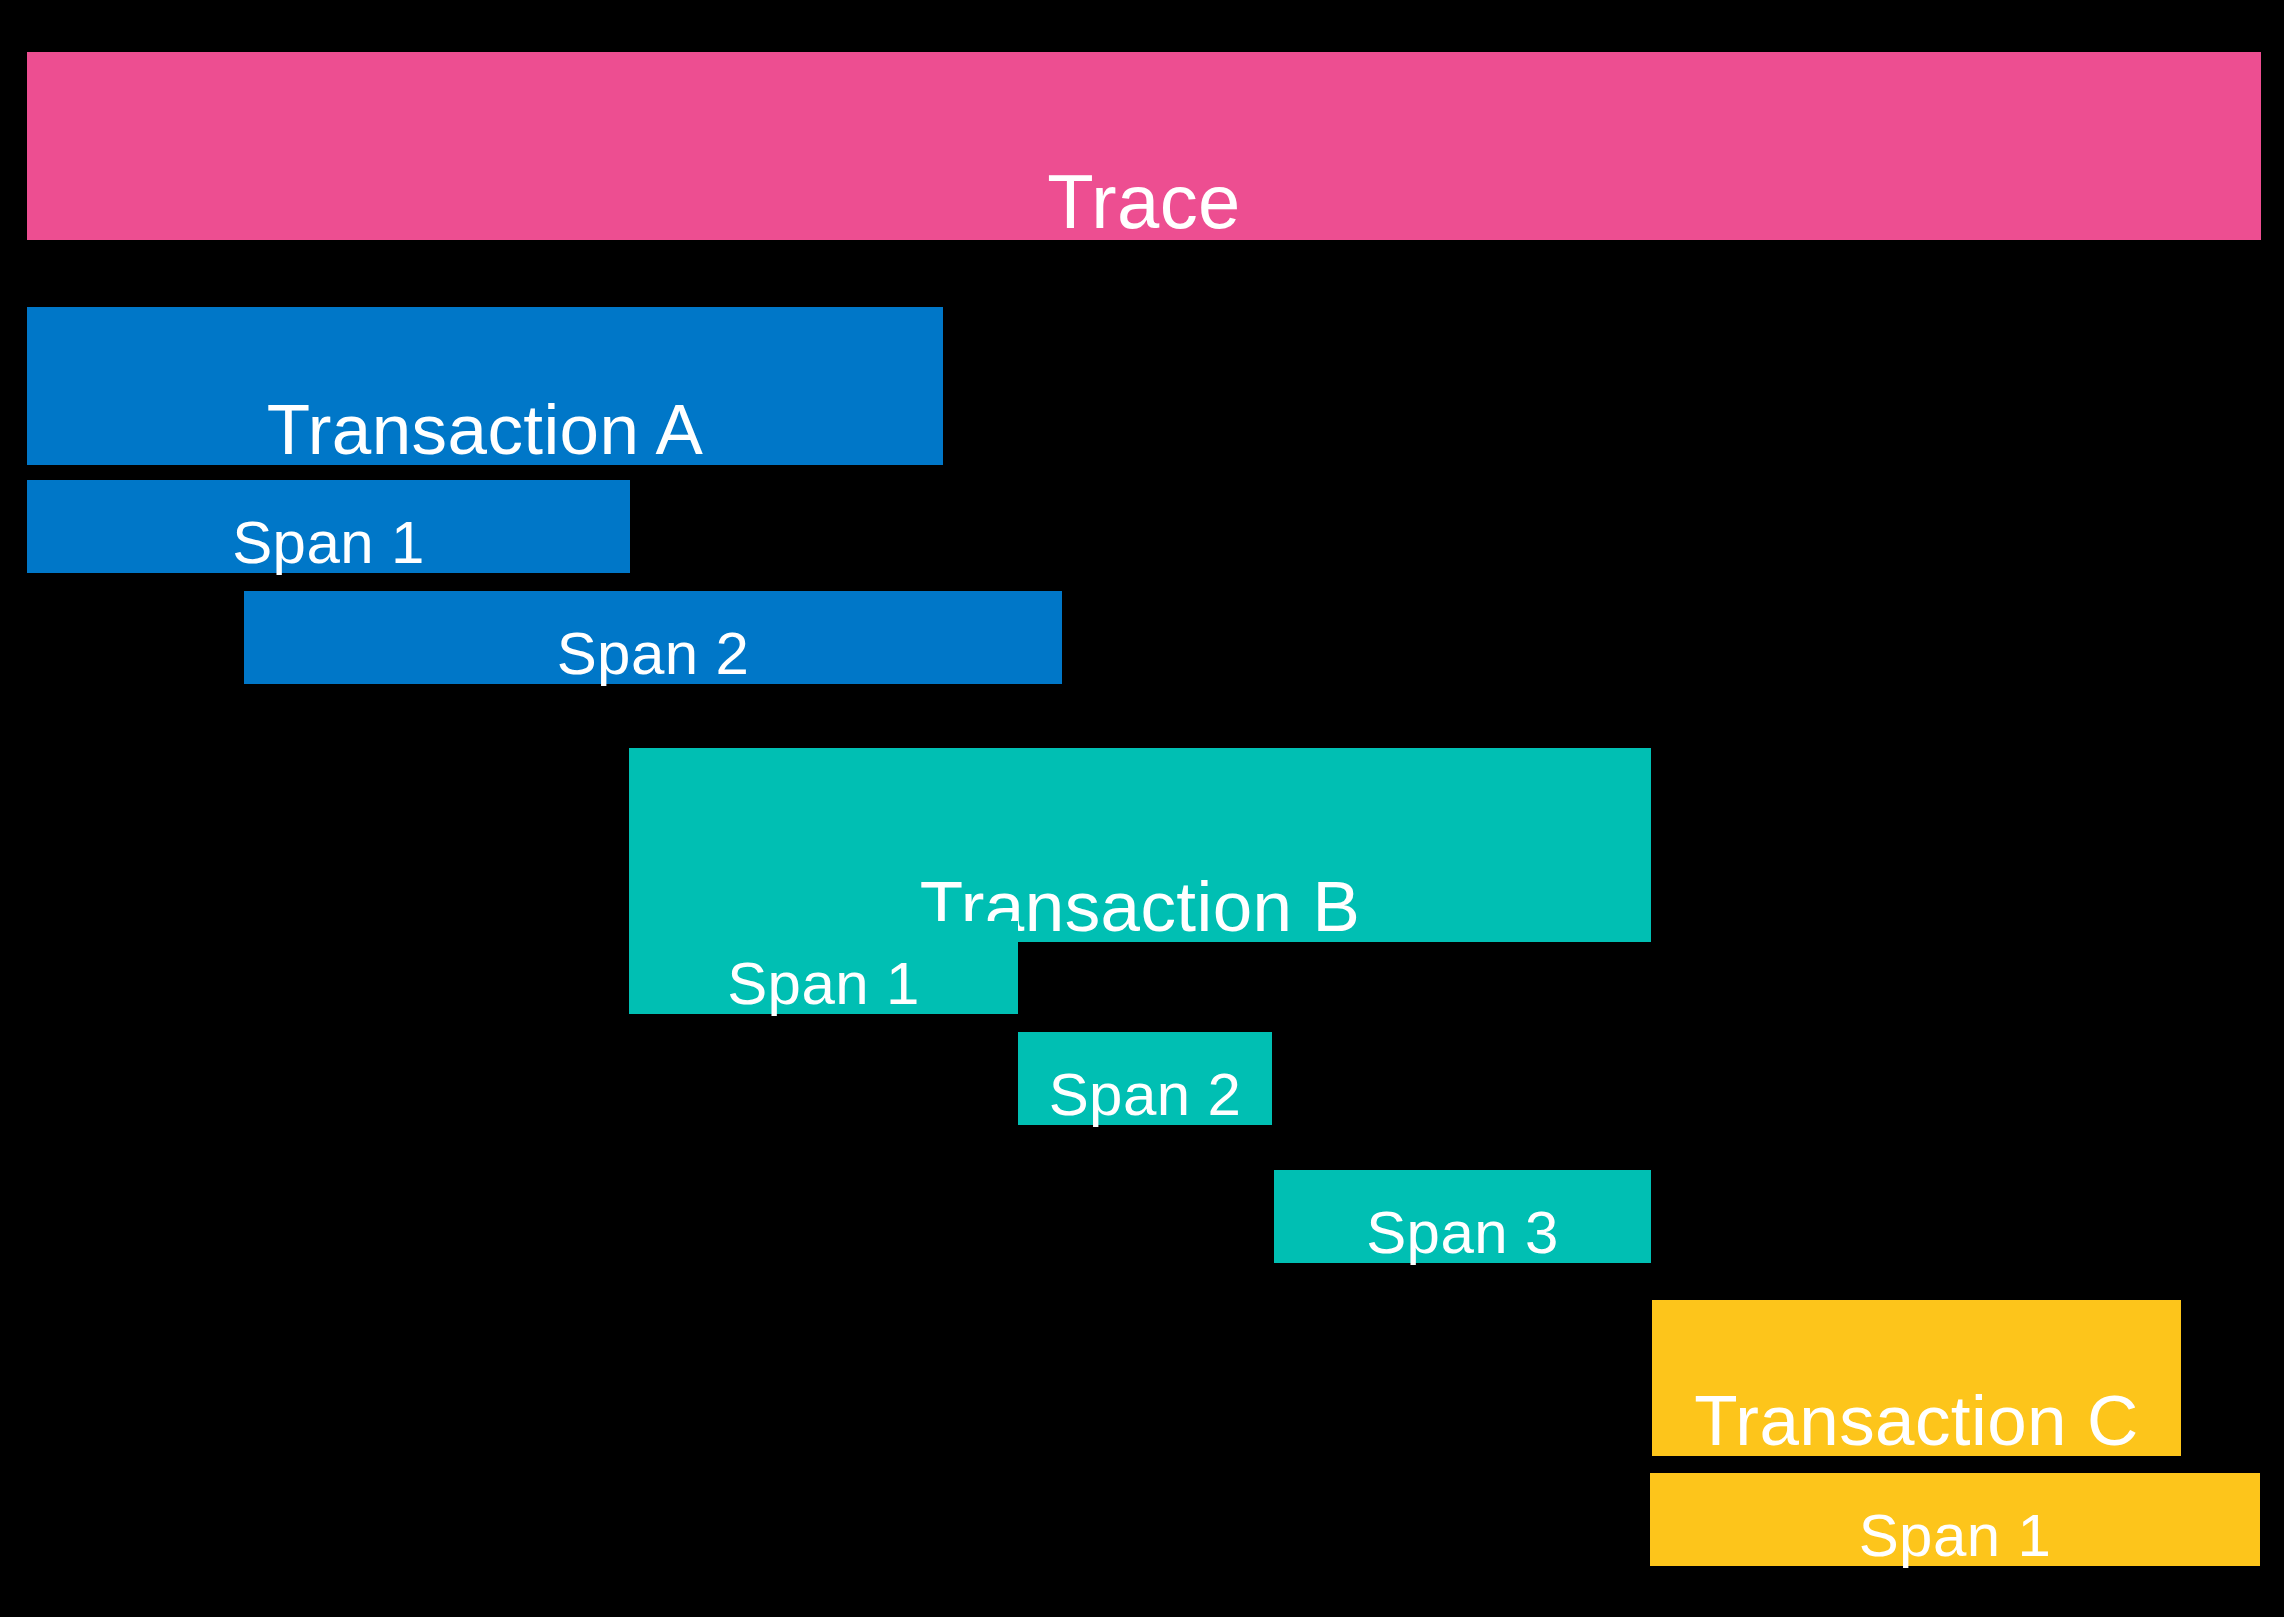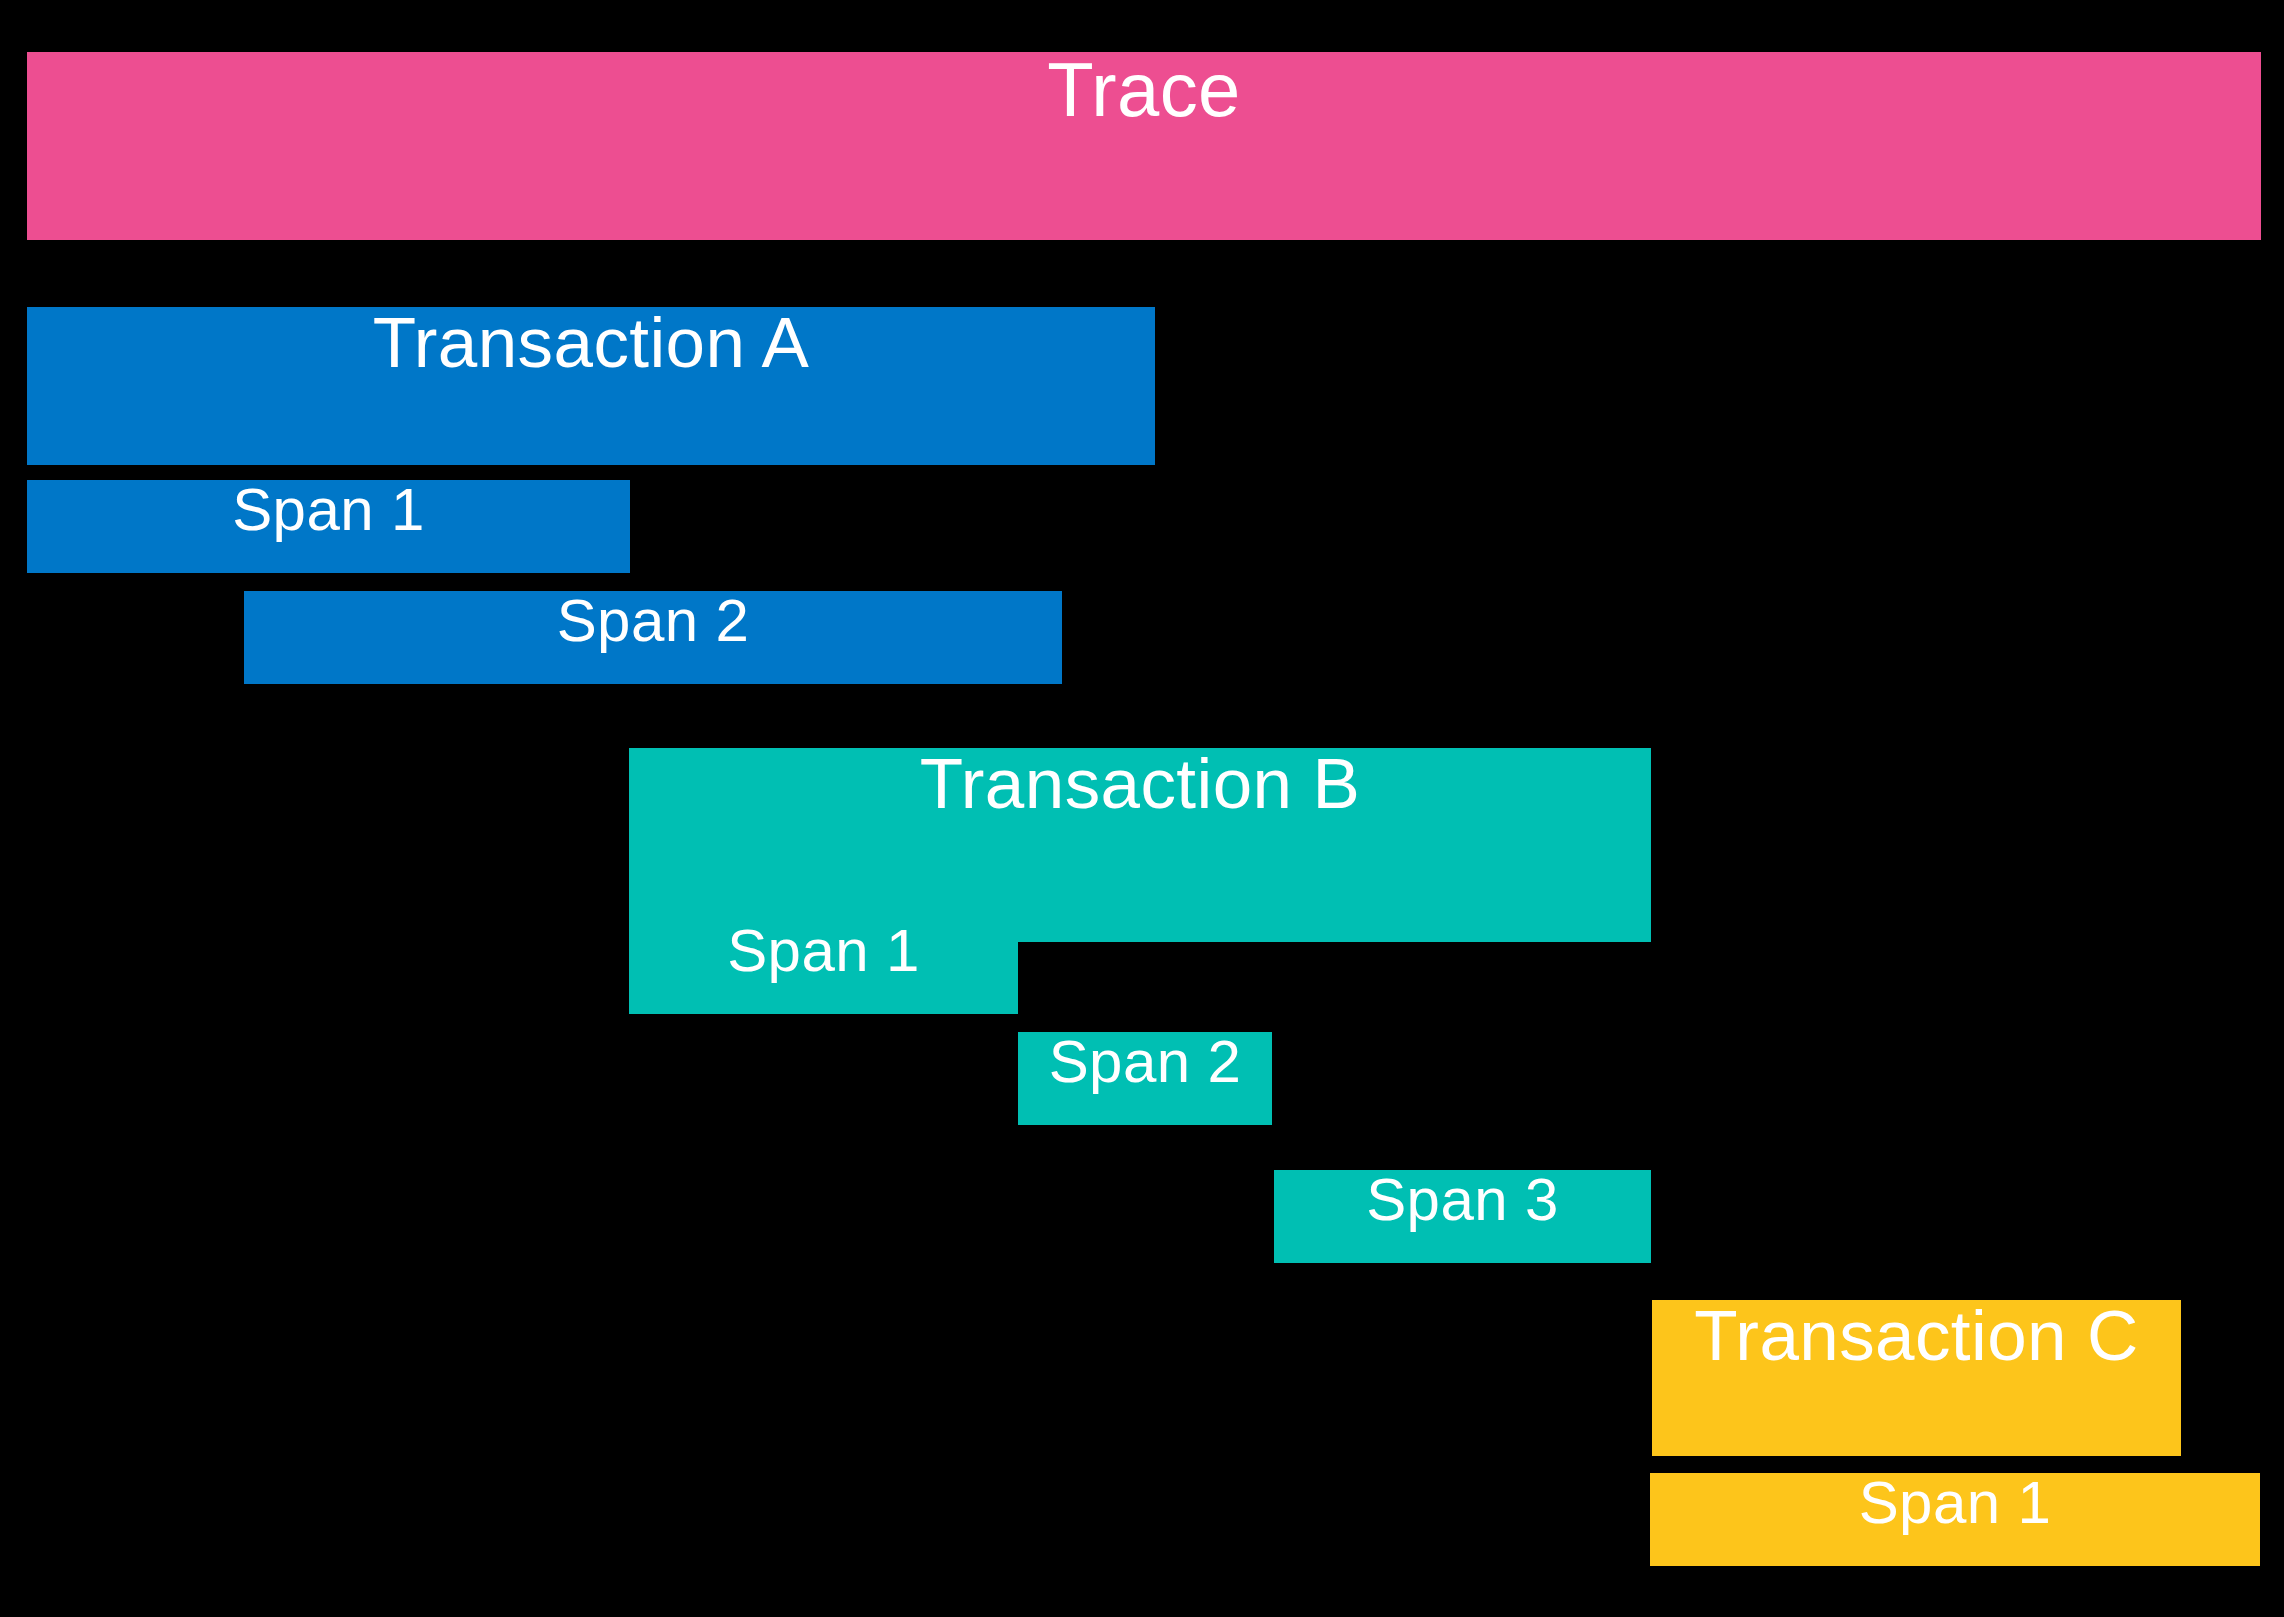--- a/index.html
+++ b/index.html
@@ -13,21 +13,21 @@
   #canvas {
     position: relative;
     width: 2284px;
     height: 1618px;
     background: #000000;
     overflow: hidden;
   }
   .bar {
     position: absolute;
     display: flex;
-    align-items: flex-start;
+    align-items: flex-end;
     justify-content: center;
     box-sizing: border-box;
     color: #ffffff;
     line-height: 1;
     white-space: nowrap;
   }
   .bar-label {
     color: #ffffff;
     font-weight: 400;
     letter-spacing: 0.4px;
@@ -39,21 +39,21 @@
     width: 2234px;
     height: 188px;
     background: #ED4E91;
   }
   #bar-trace .bar-label { font-size: 76px; }
 
   
   #bar-transaction-a {
     left: 27px;
     top: 307px;
-    width: 1128px;
+    width: 916px;
     height: 158px;
     background: #0077C8;
   }
   #bar-transaction-a .bar-label { font-size: 71px; }
 
   #bar-transaction-a-span-1 {
     left: 27px;
     top: 480px;
     width: 603px;
     height: 93px;

